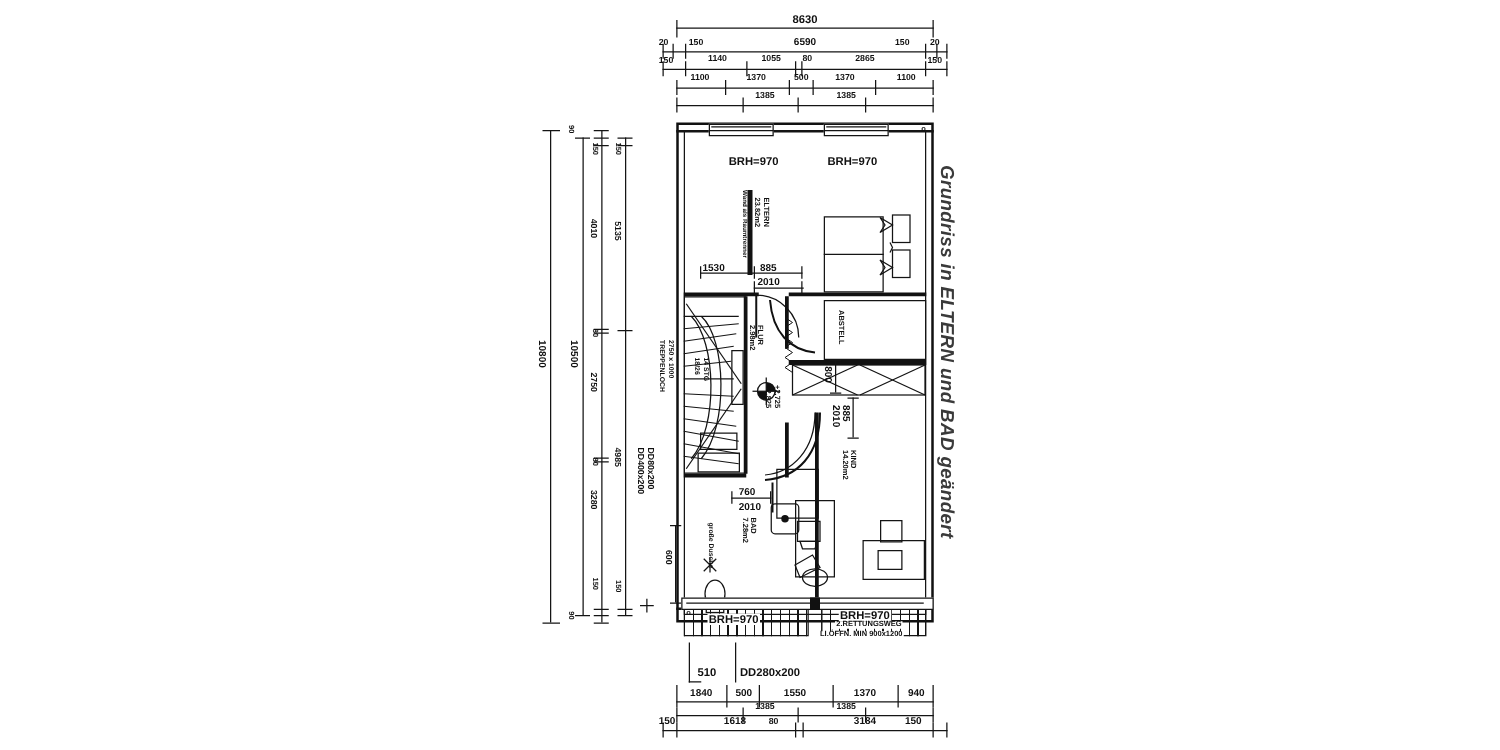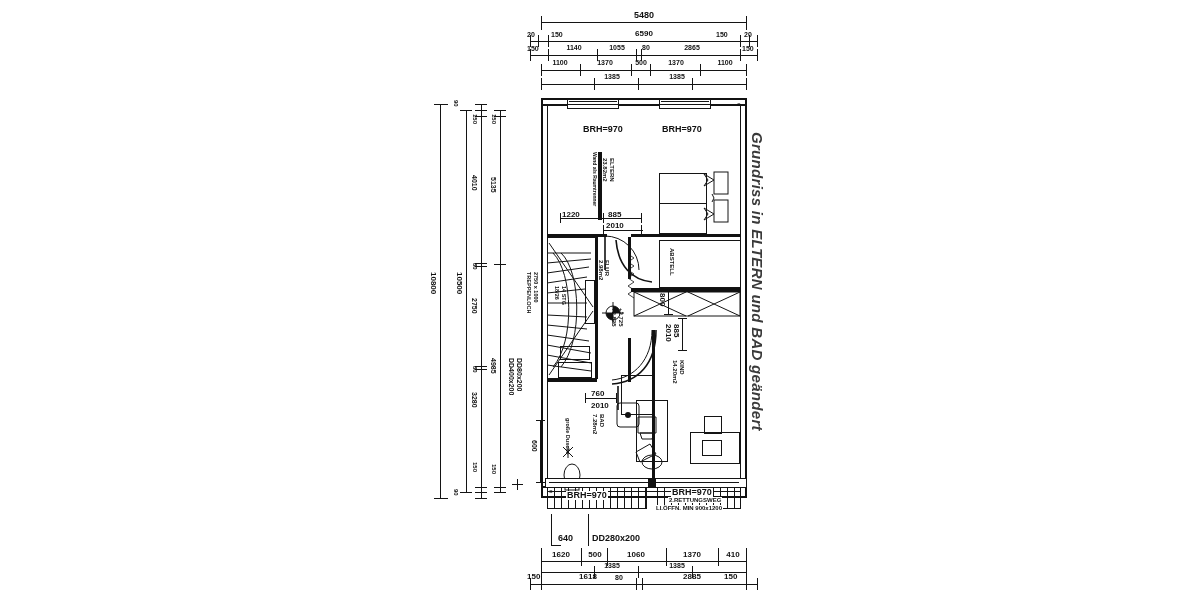--- a/index.html
+++ b/index.html
@@ -45,21 +45,21 @@
 </head>
 <body>
 
 <div id="sheet">
 
   <div>
 
     <div class="ln h" style="left:541px;top:22px;width:206px;"></div>
     <div class="ln v" style="left:541px;top:16px;height:14px;"></div>
     <div class="ln v" style="left:746px;top:16px;height:14px;"></div>
-    <div class="t t9 ctr" style="left:614px;top:11px;width:60px;">5480</div>
+    <div class="t t9 ctr" style="left:614px;top:11px;width:60px;">8630</div>
 
     <div class="ln h" style="left:530px;top:41px;width:228px;"></div>
     <div class="ln v" style="left:530px;top:35px;height:12px;"></div>
     <div class="ln v" style="left:538px;top:35px;height:12px;"></div>
     <div class="ln v" style="left:548px;top:35px;height:12px;"></div>
     <div class="ln v" style="left:740px;top:35px;height:12px;"></div>
     <div class="ln v" style="left:749px;top:35px;height:12px;"></div>
     <div class="ln v" style="left:757px;top:35px;height:12px;"></div>
     <div class="t t7" style="left:527px;top:31px;">20</div>
     <div class="t t7" style="left:551px;top:31px;">150</div>
@@ -202,21 +202,21 @@
 
     <svg style="left:603px;top:236px;width:40px;height:42px;">
       <path class="stroke" d="M2,0 A34,34 0 0,1 36,34"></path>
       <line class="stroke2" x1="2" y1="0" x2="2" y2="34"></line>
     </svg>
 
     <div class="ln h" style="left:560px;top:218px;width:82px;"></div>
     <div class="ln v" style="left:560px;top:213px;height:10px;"></div>
     <div class="ln v" style="left:603px;top:213px;height:10px;"></div>
     <div class="ln v" style="left:641px;top:213px;height:10px;"></div>
-    <div class="t t8" style="left:562px;top:211px;">1220</div>
+    <div class="t t8" style="left:562px;top:211px;">1530</div>
     <div class="t t8" style="left:608px;top:211px;">885</div>
     <div class="ln h" style="left:603px;top:230px;width:40px;"></div>
     <div class="ln v" style="left:603px;top:225px;height:10px;"></div>
     <div class="ln v" style="left:641px;top:225px;height:10px;"></div>
     <div class="t t8" style="left:606px;top:222px;">2010</div>
 
     <div class="box" style="left:547px;top:237px;width:50px;height:142px;"></div>
     <svg style="left:547px;top:237px;width:52px;height:144px;">
 
       <line class="stroke" x1="0" y1="16" x2="44" y2="16"></line>
@@ -366,54 +366,54 @@
     <div class="t t6" style="left:668px;top:497px;background:#fff;padding:0 1px;">2.RETTUNGSWEG</div>
     <div class="t t6" style="left:655px;top:505px;background:#fff;padding:0 1px;">LI.ÖFFN. MIN 900x1200</div>
     <div class="t t6" style="left:549px;top:488px;">o</div>
   </div>
 
   <div>
 
     <div class="ln h" style="left:551px;top:545px;width:10px;"></div>
     <div class="ln v" style="left:551px;top:514px;height:32px;"></div>
     <div class="ln v" style="left:588px;top:514px;height:32px;"></div>
-    <div class="t t9" style="left:558px;top:534px;">640</div>
+    <div class="t t9" style="left:558px;top:534px;">510</div>
     <div class="t t9" style="left:592px;top:534px;">DD280x200</div>
 
     <div class="ln h" style="left:541px;top:561px;width:206px;"></div>
     <div class="ln v" style="left:541px;top:548px;height:18px;"></div>
     <div class="ln v" style="left:581px;top:548px;height:18px;"></div>
     <div class="ln v" style="left:607px;top:548px;height:18px;"></div>
     <div class="ln v" style="left:666px;top:548px;height:18px;"></div>
     <div class="ln v" style="left:718px;top:548px;height:18px;"></div>
     <div class="ln v" style="left:746px;top:548px;height:18px;"></div>
-    <div class="t t8 ctr" style="left:542px;top:551px;width:38px;">1620</div>
+    <div class="t t8 ctr" style="left:542px;top:551px;width:38px;">1840</div>
     <div class="t t8 ctr" style="left:583px;top:551px;width:24px;">500</div>
-    <div class="t t8 ctr" style="left:609px;top:551px;width:54px;">1060</div>
+    <div class="t t8 ctr" style="left:609px;top:551px;width:54px;">1550</div>
     <div class="t t8 ctr" style="left:668px;top:551px;width:48px;">1370</div>
-    <div class="t t8 ctr" style="left:720px;top:551px;width:26px;">410</div>
+    <div class="t t8 ctr" style="left:720px;top:551px;width:26px;">940</div>
 
     <div class="ln h" style="left:541px;top:572px;width:206px;"></div>
     <div class="ln v" style="left:541px;top:566px;height:12px;"></div>
     <div class="ln v" style="left:594px;top:566px;height:12px;"></div>
     <div class="ln v" style="left:638px;top:566px;height:12px;"></div>
     <div class="ln v" style="left:692px;top:566px;height:12px;"></div>
     <div class="ln v" style="left:746px;top:566px;height:12px;"></div>
     <div class="t t7 ctr" style="left:590px;top:562px;width:44px;">1385</div>
     <div class="t t7 ctr" style="left:655px;top:562px;width:44px;">1385</div>
 
     <div class="ln h" style="left:530px;top:584px;width:228px;"></div>
     <div class="ln v" style="left:530px;top:578px;height:12px;"></div>
     <div class="ln v" style="left:541px;top:578px;height:12px;"></div>
     <div class="ln v" style="left:636px;top:578px;height:12px;"></div>
     <div class="ln v" style="left:642px;top:578px;height:12px;"></div>
     <div class="ln v" style="left:746px;top:578px;height:12px;"></div>
     <div class="ln v" style="left:757px;top:578px;height:12px;"></div>
     <div class="t t8" style="left:527px;top:573px;">150</div>
     <div class="t t8 ctr" style="left:566px;top:573px;width:44px;">1618</div>
     <div class="t t7" style="left:615px;top:574px;">80</div>
-    <div class="t t8 ctr" style="left:670px;top:573px;width:44px;">2885</div>
+    <div class="t t8 ctr" style="left:670px;top:573px;width:44px;">3184</div>
     <div class="t t8" style="left:724px;top:573px;">150</div>
   </div>
 
   <div class="title-rot" style="left:766px;top:132px;">Grundriss in ELTERN und BAD geändert</div>
 
 </div>
 
 </body></html>

